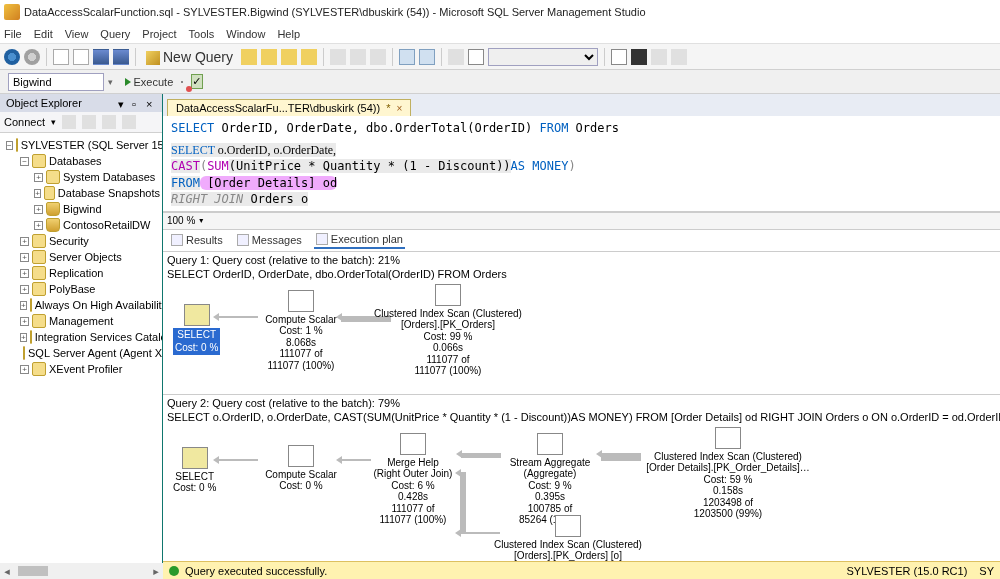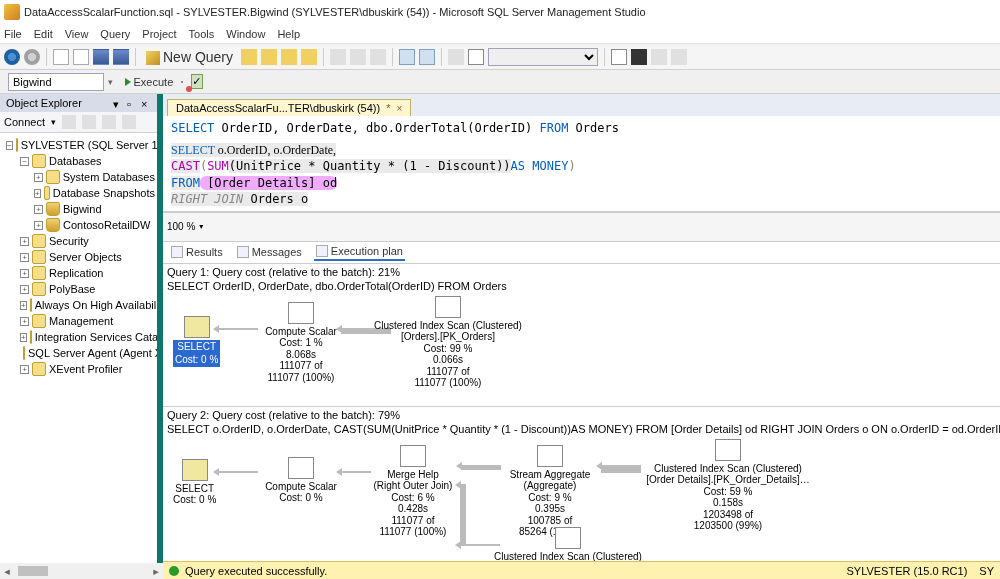--- a/index.html
+++ b/index.html
@@ -19,21 +19,21 @@
   .toolbar .newq .ni { width:14px; height:14px; background:linear-gradient(135deg,#f0d060,#c09020); }
   .toolbar select { height:18px; font-size:11px; border:1px solid #a0a0c0; }
 
   .toolbar2 { height: 24px; background: #f0f0f0; display:flex; align-items:center; padding:0 4px; gap:4px; border-bottom:1px solid #d0d0d0; }
   .toolbar2 .dbsel { width:96px; height:18px; border:1px solid #a0a0c0; font-size:11px; padding-left:4px; background:#fff; }
   .toolbar2 .exec { display:flex; align-items:center; gap:3px; font-size:11px; color:#333; padding:1px 4px; }
   .toolbar2 .exec .tri { width:0;height:0;border-left:6px solid #2a8a2a;border-top:4px solid transparent;border-bottom:4px solid transparent; }
 
   .main { display: flex; height: calc(579px - 24px - 20px - 26px - 24px); }
 
-  .objexp { width: 163px; background: #fff; border-right: 6px solid #0f766e; display:flex; flex-direction:column; }
+  .objexp { width: 163px; background: #fff; border-right: 1px solid #0f766e; display:flex; flex-direction:column; }
   .oe-title { background:#d8dce8; padding:3px 6px; font-size:11px; display:flex; justify-content:space-between; align-items:center; }
   .oe-title .pins { display:flex; gap:4px; }
   .oe-title .pinbtn { width:10px; height:10px; display:inline-block; }
   .oe-conn { padding:3px 4px; display:flex; align-items:center; gap:6px; border-bottom:1px solid #d0d0d0; background:#f5f5f7; }
   .oe-conn span { font-size:11px; }
   .oe-conn .ci { width:14px; height:14px; background:#e0e0e0; }
   .tree { padding:4px 2px; overflow:hidden; font-size:11px; }
   .tree .node { display:flex; align-items:center; gap:3px; padding:1px 0 1px 2px; white-space:nowrap; }
   .tree .lv1 { padding-left: 4px; }
   .tree .lv2 { padding-left: 18px; }
@@ -46,21 +46,21 @@
   .editor { flex:1; display:flex; flex-direction:column; overflow:hidden; }
   .tabbar { height:22px; background:#e8ecf4; display:flex; align-items:flex-end; padding-left:4px; }
   .tab { background:#fff6d0; border:1px solid #c0b060; border-bottom:none; padding:2px 8px; font-size:11px; display:flex; align-items:center; gap:6px; }
   .tab .close { font-size:10px; color:#a06020; }
 
   .sql { background:#fff; padding:4px 8px; font-family:Consolas,monospace; font-size:12px; line-height:1.35; border-bottom:1px solid #ccc; }
   .sql .kw { color:#0060c0; }
   .sql .fn { color:#b000b0; }
   .sql .gy { color:#888; }
 
-  .zoom { height:30px; border-top:1px solid #ccc; border-bottom:1px solid #ccc; display:flex; align-items:center; padding:0 4px; font-size:10px; background:#f5f5f5; }
+  .zoom { height:18px; border-top:1px solid #ccc; border-bottom:1px solid #ccc; display:flex; align-items:center; padding:0 4px; font-size:10px; background:#f5f5f5; }
 
   .rtabs { height:22px; display:flex; align-items:center; gap:10px; padding:0 6px; border-bottom:1px solid #ccc; background:#fff; }
   .rtab { display:flex; align-items:center; gap:3px; font-size:11px; color:#333; padding:2px 2px; }
   .rtab .ri { width:12px; height:12px; border:1px solid #aaa; background:#f0f0ff; }
   .rtab.active { border-bottom:2px solid #3070c0; }
 
   .plan { flex:1; overflow:auto; background:#fff; font-family:Liberation Sans, sans-serif; font-size:11px; position:relative; }
   .plan .qhdr { padding:2px 4px; background:#fff; }
   .plan .qsql { padding:0 4px 4px 4px; }
   .plan .diagram { position:relative; height:110px; }

